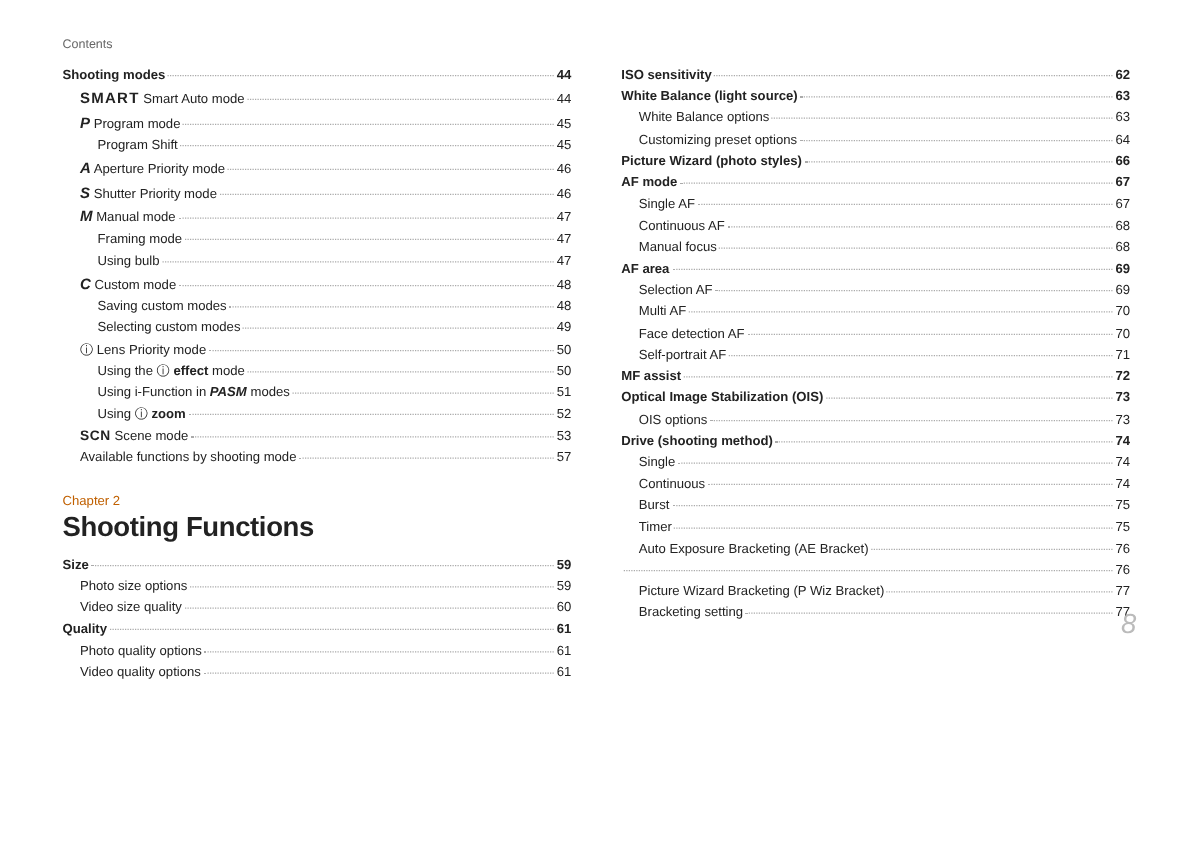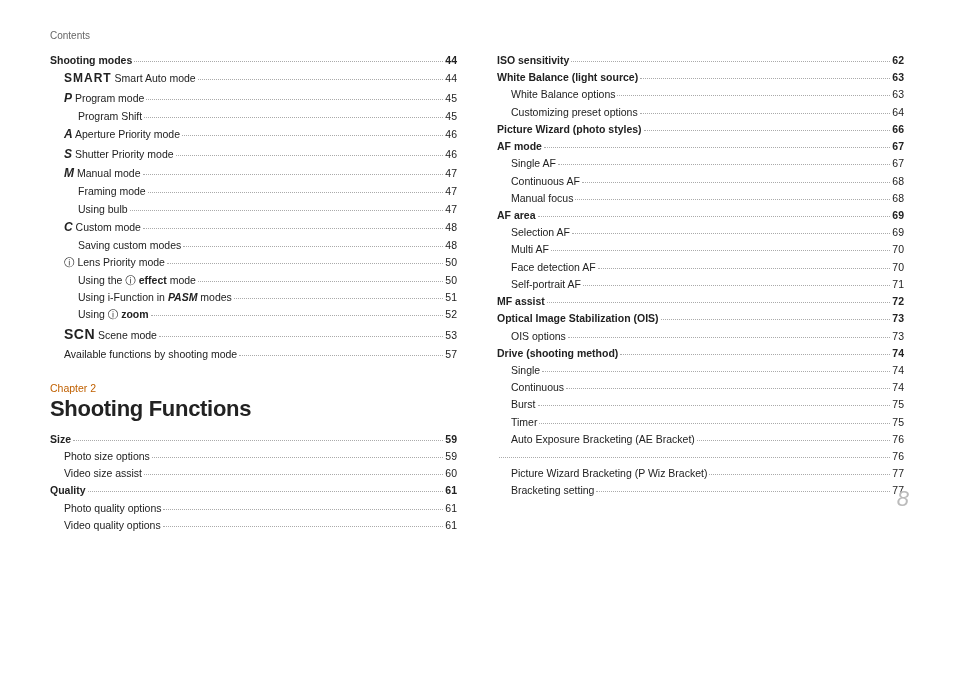--- a/index.html
+++ b/index.html
@@ -70,21 +70,21 @@
     .smart-text {
       font-weight: bold;
       font-size: 12px;
       letter-spacing: 1px;
     }
     .p-text { font-weight: bold; font-style: italic; font-size: 12px; }
     .a-text { font-weight: bold; font-style: italic; font-size: 12px; }
     .s-text { font-weight: bold; font-style: italic; font-size: 12px; }
     .m-text { font-weight: bold; font-style: italic; font-size: 12px; }
     .c-text { font-weight: bold; font-style: italic; font-size: 12px; }
-    .scn-text { font-weight: bold; font-size: 14px; letter-spacing: 0.5px; }
+    .scn-text { font-weight: bold; font-size: 11px; letter-spacing: 0.5px; }
     .pasm-text { font-weight: bold; font-style: italic; }
     .zoom-text { font-weight: bold; }
     .effect-text { font-weight: bold; }
 
     .chapter-section {
       margin-top: 20px;
     }
     .chapter-label {
       color: #c06000;
       font-size: 10.5px;
@@ -178,20 +178,25 @@
           <span class="dots"></span>
           <span class="page-num">48</span>
         </div>
 
         <div class="toc-entry indent2">
           <span class="entry-text">Saving custom modes</span>
           <span class="dots"></span>
           <span class="page-num">48</span>
         </div>
 
+        <div class="toc-entry indent2">
+          <span class="entry-text">Selecting custom modes</span>
+          <span class="dots"></span>
+          <span class="page-num">49</span>
+        </div>
 
         <div class="toc-entry indent1">
           <span class="entry-text">ⓘ Lens Priority mode</span>
           <span class="dots"></span>
           <span class="page-num">50</span>
         </div>
 
         <div class="toc-entry indent2">
           <span class="entry-text">Using the ⓘ&nbsp;<span class="effect-text">effect</span> mode</span>
           <span class="dots"></span>
@@ -235,21 +240,21 @@
           <span class="page-num">59</span>
         </div>
 
         <div class="toc-entry indent1">
           <span class="entry-text">Photo size options</span>
           <span class="dots"></span>
           <span class="page-num">59</span>
         </div>
 
         <div class="toc-entry indent1">
-          <span class="entry-text">Video size assist</span>
+          <span class="entry-text">Video size quality</span>
           <span class="dots"></span>
           <span class="page-num">60</span>
         </div>
 
         <div class="toc-entry bold-header">
           <span class="entry-text">Quality</span>
           <span class="dots"></span>
           <span class="page-num">61</span>
         </div>
 

